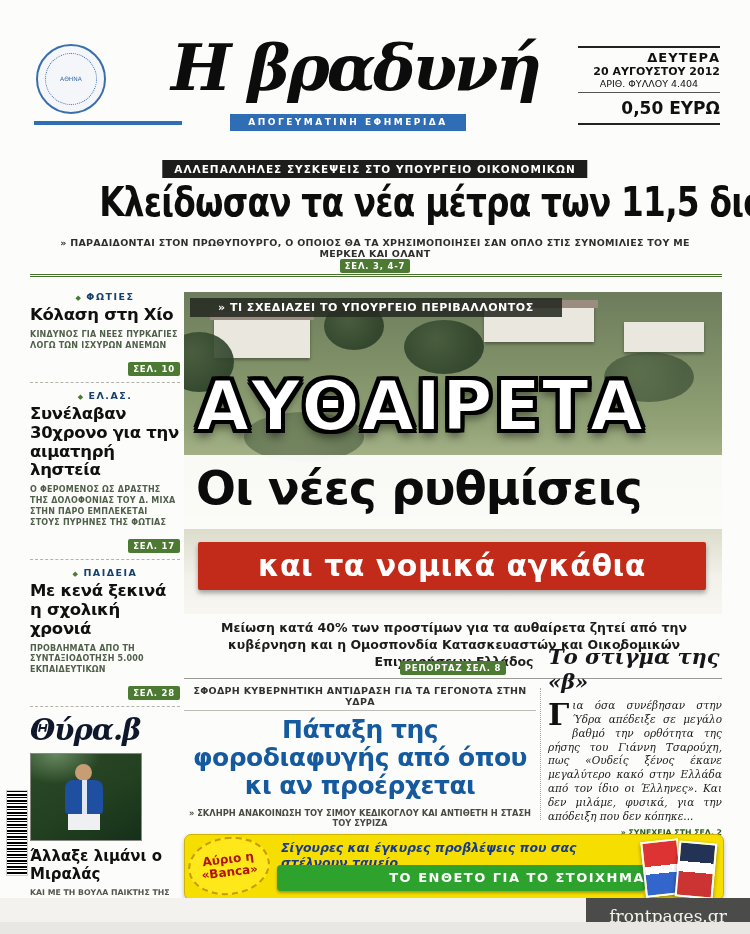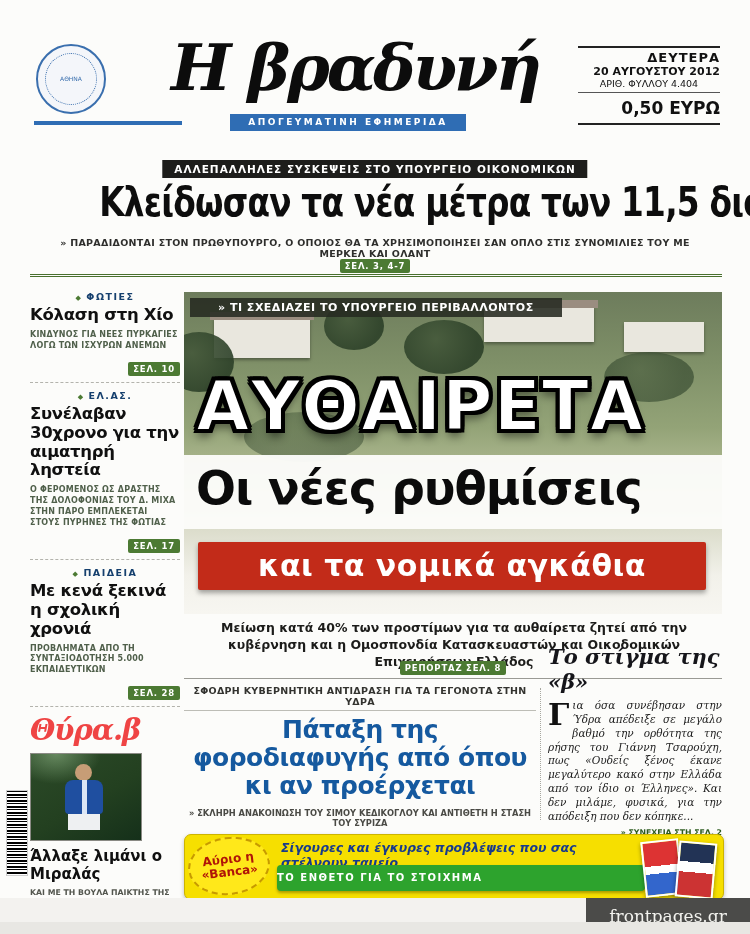--- a/index.html
+++ b/index.html
@@ -56,21 +56,21 @@
           letter-spacing:1.5px; text-align:center; margin:7px 0 4px; }
   .side-section::before { content:"◆ "; color:#4c7a33; font-size:7px; }
   .side-title { font-size:16.5px; font-weight:600; color:#101010; line-height:1.15;
           margin:0 0 5px; letter-spacing:-0.3px; }
   .side-deck { font-size:8px; font-weight:bold; color:#50604b; line-height:1.35;
           letter-spacing:0.2px; margin:0 0 5px; }
   .side-badge-row { text-align:right; margin-bottom:6px; }
   .side-divider { border-top:1px dashed #b3b3ac; margin:4px 0 6px; }
 
   .sports-brand { font-family:"DejaVu Serif","Liberation Serif",serif;
-          font-style:italic; font-weight:bold; font-size:29px; color:#ef4444;
+          font-style:italic; font-weight:bold; font-size:29px; color:#0f172a;
           letter-spacing:-1px; margin:2px 0 6px; }
   .sports-photo { position:relative; width:110px; height:86px;
           background:linear-gradient(150deg,#2c4a28 0%,#234020 55%,#15301a 100%);
           border:1px solid #8a8a84; overflow:hidden; margin-bottom:6px; }
   .sp-head  { position:absolute; left:44px; top:10px; width:17px; height:17px;
           border-radius:50%; background:#c79d76; }
   .sp-torso { position:absolute; left:34px; top:26px; width:38px; height:34px;
           border-radius:8px 8px 4px 4px; background:#1f4fa0; }
   .sp-stripe{ position:absolute; left:51px; top:26px; width:5px; height:34px; background:#dce6f5; }
   .sp-shorts{ position:absolute; left:37px; top:60px; width:32px; height:16px; background:#eef0f2; }
@@ -134,21 +134,21 @@
           border-radius:7px; border:1px solid #cdb400; box-shadow:0 2px 4px rgba(0,0,0,0.25); }
   .burst { position:absolute; left:3px; top:2px; width:82px; height:58px;
           background:#ffe81a; border:2px dashed #c79a00; border-radius:50%;
           transform:rotate(-7deg); color:#b01408; font-weight:800; font-size:12px;
           display:flex; align-items:center; justify-content:center; text-align:center;
           line-height:1.1; padding:2px; box-sizing:border-box; }
   .banner-text { position:absolute; left:96px; top:5px; width:360px;
           font-style:italic; font-weight:bold; font-size:12.5px; color:#173a8c; }
   .banner-bar { position:absolute; left:92px; top:30px; width:368px; height:26px;
           background:#2da32d; border-radius:4px; color:#fff; font-weight:800;
-          font-size:10px; letter-spacing:1.5px; text-align:left; line-height:26px;
+          font-size:13px; letter-spacing:1.5px; text-align:right; line-height:26px;
           box-shadow:0 2px 3px rgba(0,0,0,0.3); }
   .thumb { position:absolute; width:34px; height:52px; background:#fff;
           border:2px solid #fff; box-shadow:0 2px 4px rgba(0,0,0,0.4); }
   .thumb-a { right:42px; top:5px; transform:rotate(-6deg);
           background:linear-gradient(180deg,#d33 0 45%, #fff 45% 60%, #36c 60% 100%); }
   .thumb-b { right:8px; top:7px; transform:rotate(5deg);
           background:linear-gradient(180deg,#235 0 35%, #fff 35% 55%, #c33 55% 100%); }
 
   
   .barcode { left:6px; top:790px; width:20px; height:84px;

